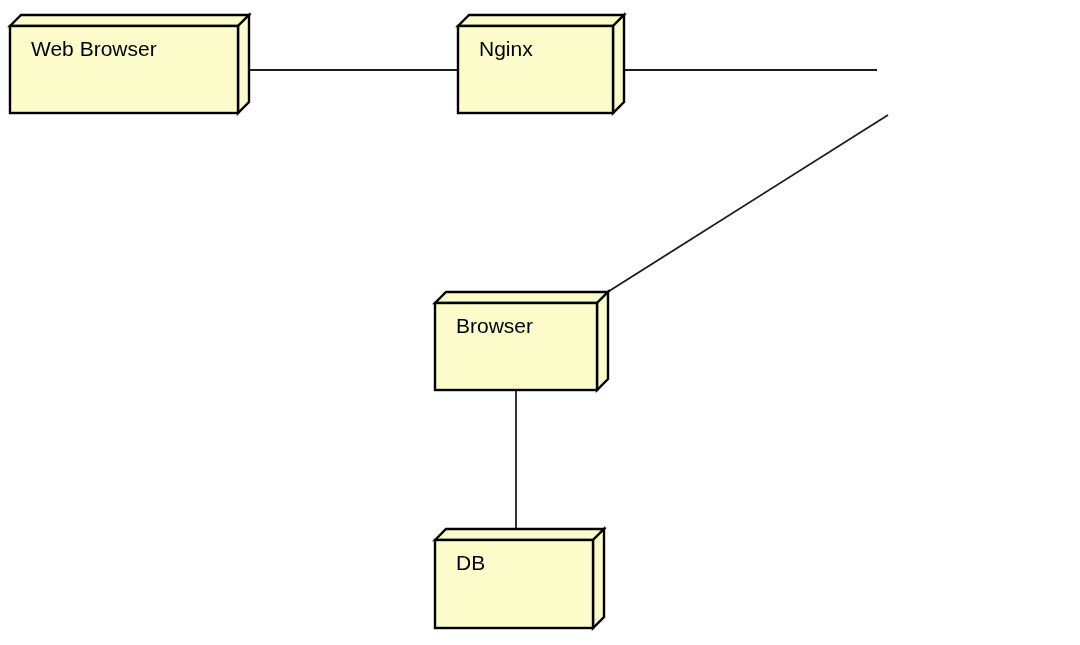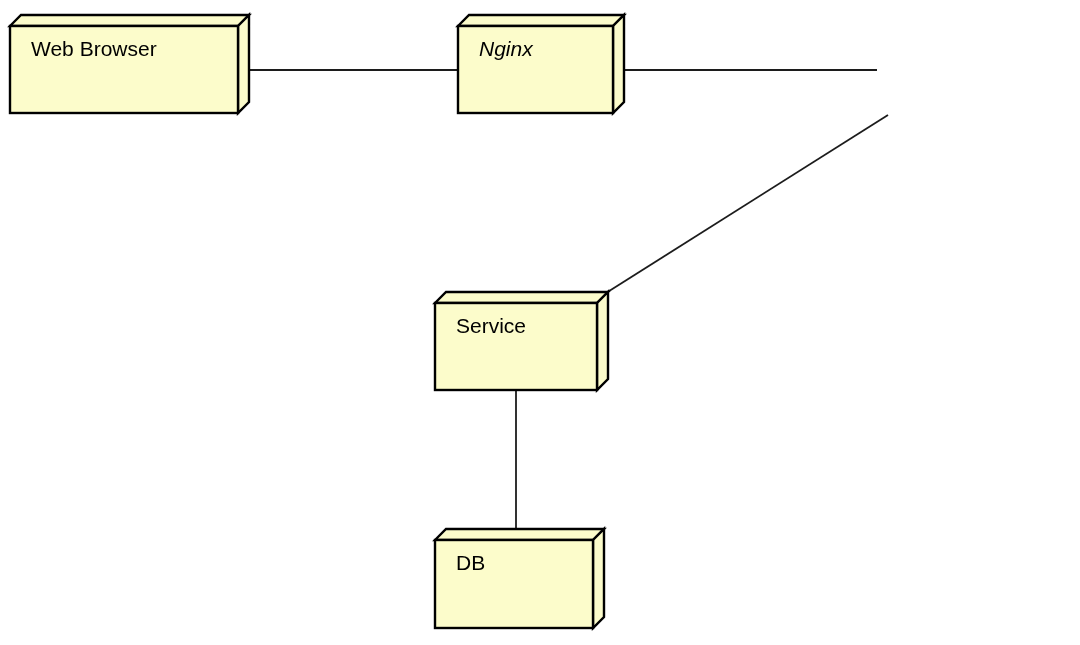--- a/index.html
+++ b/index.html
@@ -65,37 +65,37 @@
 
   <div class="node" style="left:10px; top:15px; width:239px; height:98px;">
     <svg class="node-shape" width="239" height="98" viewBox="0 0 239 98" xmlns="http://www.w3.org/2000/svg">
       <polygon class="face" points="0,11 11,0 239,0 228,11" fill="#FCFCCB"></polygon>
       <polygon class="face" points="228,11 239,0 239,87 228,98" fill="#FCFCCB"></polygon>
       <rect class="face" x="0" y="11" width="228" height="87" fill="#FCFCCB"></rect>
     </svg>
     <span class="node-label">Web Browser</span>
   </div>
 
-  <div class="node" style="left:458px; top:15px; width:166px; height:98px;font-style:italic;">
+  <div class="node" style="left:458px; top:15px; width:166px; height:98px;">
     <svg class="node-shape" width="166" height="98" viewBox="0 0 166 98" xmlns="http://www.w3.org/2000/svg">
       <polygon class="face" points="0,11 11,0 166,0 155,11" fill="#FCFCCB"></polygon>
       <polygon class="face" points="155,11 166,0 166,87 155,98" fill="#FCFCCB"></polygon>
       <rect class="face" x="0" y="11" width="155" height="87" fill="#FCFCCB"></rect>
     </svg>
     <span class="node-label">Nginx</span>
   </div>
 
 
   <div class="node" style="left:435px; top:292px; width:173px; height:98px;">
     <svg class="node-shape" width="173" height="98" viewBox="0 0 173 98" xmlns="http://www.w3.org/2000/svg">
       <polygon class="face" points="0,11 11,0 173,0 162,11" fill="#FCFCCB"></polygon>
       <polygon class="face" points="162,11 173,0 173,87 162,98" fill="#FCFCCB"></polygon>
       <rect class="face" x="0" y="11" width="162" height="87" fill="#FCFCCB"></rect>
     </svg>
-    <span class="node-label">Service</span>
+    <span class="node-label">Browser</span>
   </div>
 
   <div class="node" style="left:435px; top:529px; width:169px; height:99px;border-radius:19px;">
     <svg class="node-shape" width="169" height="99" viewBox="0 0 169 99" xmlns="http://www.w3.org/2000/svg">
       <polygon class="face" points="0,11 11,0 169,0 158,11" fill="#FCFCCB"></polygon>
       <polygon class="face" points="158,11 169,0 169,88 158,99" fill="#FCFCCB"></polygon>
       <rect class="face" x="0" y="11" width="158" height="88" fill="#FCFCCB"></rect>
     </svg>
     <span class="node-label">DB</span>
   </div>

